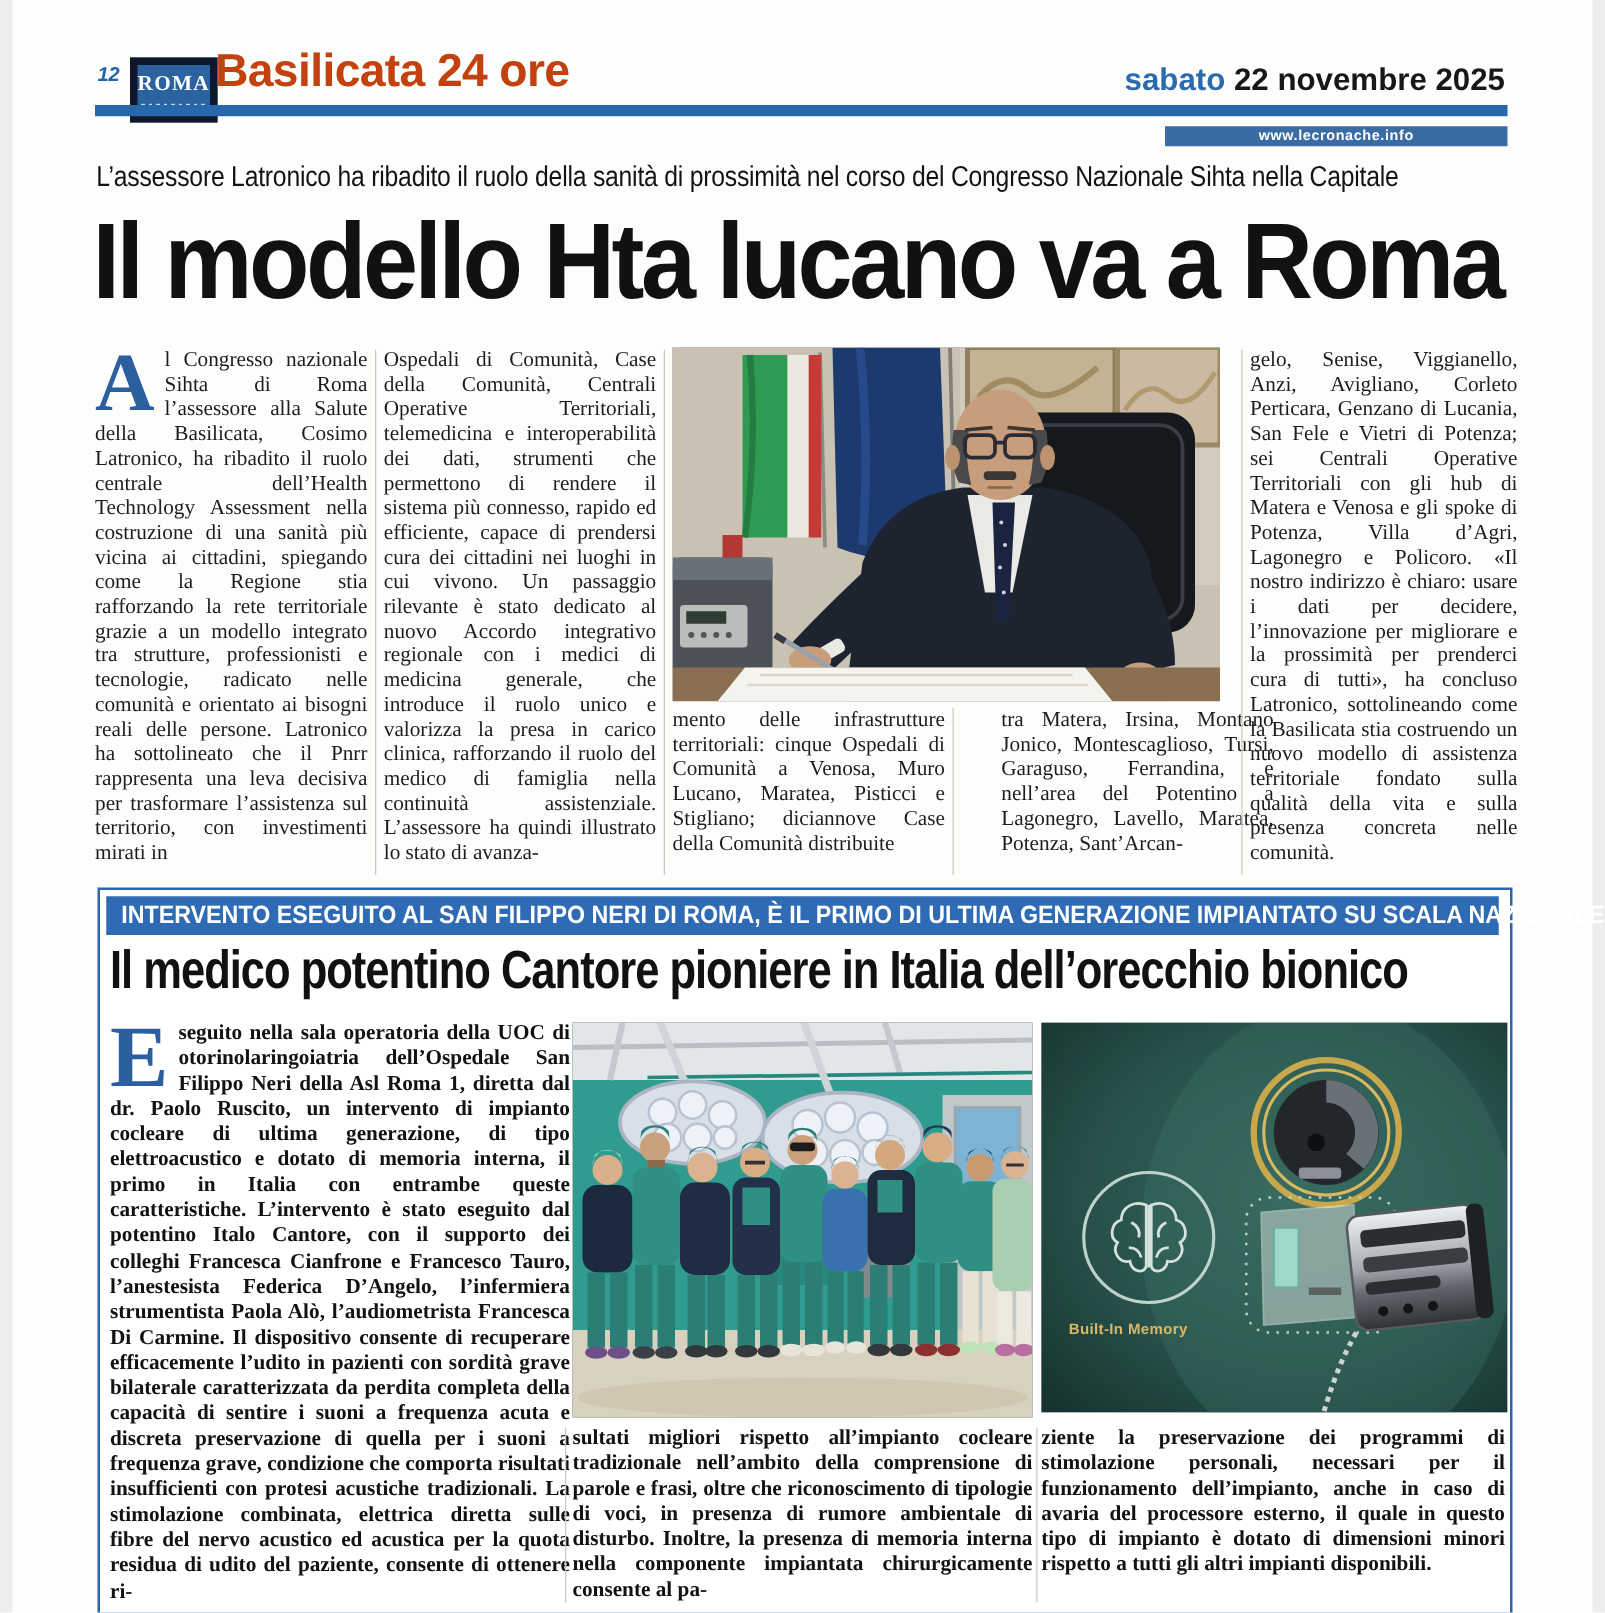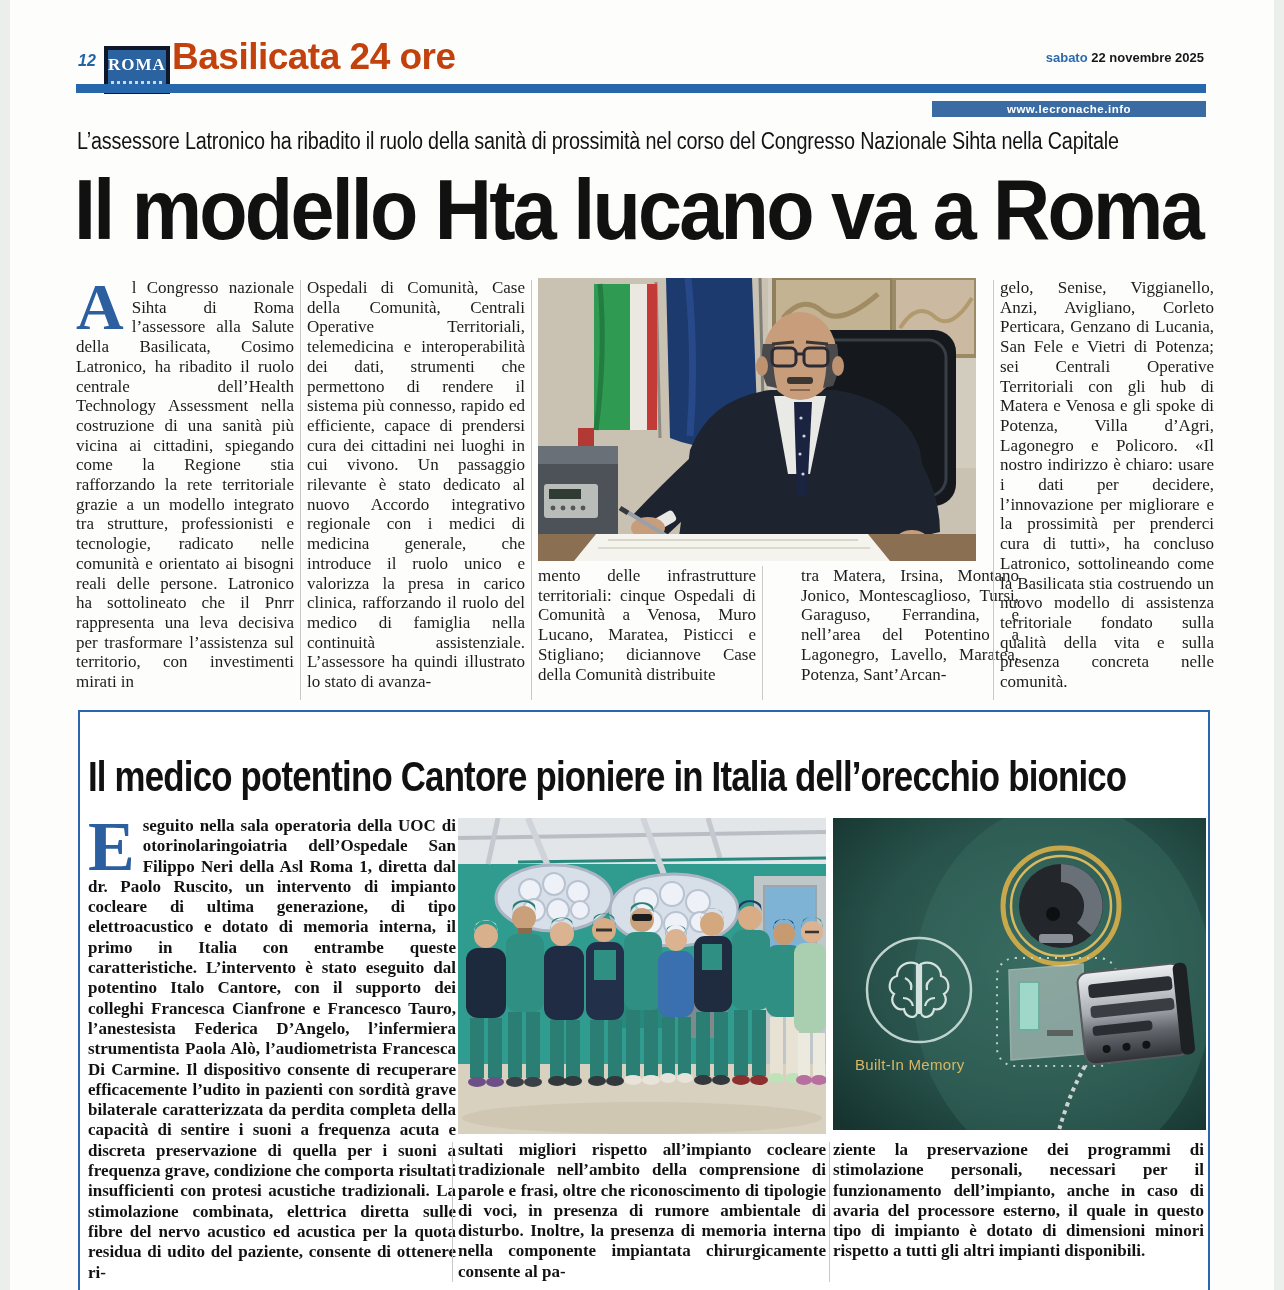--- a/index.html
+++ b/index.html
@@ -6,28 +6,28 @@
   body{
     width:1284px;height:1290px;position:relative;background:#fdfdfb;
     font-family:"Liberation Sans",sans-serif;overflow:hidden;
   }
   .edge{position:absolute;top:0;bottom:0;width:10px;background:#eceeeb;}
   .edge.left{left:0;}
   .edge.right{right:0;}
 
   
   .pagenum{position:absolute;left:78px;top:52px;font-size:16px;font-weight:bold;color:#2263a7;font-style:italic;}
-  .logo{position:absolute;left:104px;top:46px;width:58px;height:40px;background:#2a63a0;border:4px solid #0f172a;}
+  .logo{position:absolute;left:104px;top:46px;width:58px;height:40px;background:#2a63a0;border:6px solid #0f172a;}
   .logo .word{display:block;text-align:center;color:#fff;font-family:"Liberation Serif",serif;
     font-weight:bold;font-size:17px;letter-spacing:1px;margin-top:5px;}
   .logo .skyline{position:absolute;left:3px;right:3px;bottom:3px;height:6px;opacity:.85;
     background:repeating-linear-gradient(90deg,#e8edf5 0 3px,rgba(255,255,255,0) 3px 6px);}
   .section-title{position:absolute;left:172px;top:36px;font-size:37px;font-weight:800;color:#c2410c;
     letter-spacing:-0.5px;white-space:nowrap;}
-  .dateline{position:absolute;right:80px;top:50px;font-size:13px;font-weight:bold;color:#15171a;white-space:nowrap;}
+  .dateline{position:absolute;right:80px;top:50px;font-size:25px;font-weight:bold;color:#15171a;white-space:nowrap;}
   .dateline .blue{color:#2b6bad;}
   .blue-rule{position:absolute;left:76px;top:84px;width:1130px;height:9px;background:#2767ab;}
   .site-bar{position:absolute;left:932px;top:77px;width:274px;height:16px;background:#3a6ca3;
     color:#fff;font-size:11.5px;font-weight:bold;text-align:center;line-height:16px;letter-spacing:.5px;margin-top:24px;}
 
   
   .kicker{position:absolute;left:77px;top:128px;font-size:23px;font-weight:500;color:#121314;
     transform:scaleX(0.86);transform-origin:0 0;white-space:nowrap;letter-spacing:-0.2px;}
   .headline1{position:absolute;left:74px;top:160px;font-size:86px;font-weight:800;color:#111;
     letter-spacing:-3px;transform:scaleX(0.92);transform-origin:0 0;white-space:nowrap;}
@@ -43,21 +43,21 @@
   .box2{position:absolute;left:78px;top:710px;width:1128px;height:578px;border:2px solid #2a66ad;background:#fff;}
   .banner{position:absolute;left:5px;top:5px;width:1114px;height:31px;background:#2e6bb4;}
   .banner span{display:inline-block;color:#fff;font-weight:bold;font-size:20px;line-height:31px;
     margin-left:12px;transform:scaleX(0.93);transform-origin:0 0;white-space:nowrap;letter-spacing:0;}
   .headline2{position:absolute;left:8px;top:40px;font-size:43px;font-weight:800;color:#111;
     letter-spacing:-1px;transform:scaleX(0.81);transform-origin:0 0;white-space:nowrap;}
   .bold-col{position:absolute;font-family:"Liberation Serif",serif;font-weight:bold;font-size:17px;
     line-height:20.3px;text-align:justify;color:#121212;overflow:hidden;}
   .dropcap2{float:left;font-family:"Liberation Serif",serif;font-weight:bold;color:#2b5f9f;
     font-size:70px;line-height:56px;margin:3px 8px 0 0;}
-  .device-label{position:absolute;color:#d8b765;font-weight:normal;font-size:15px;letter-spacing:.3px;}
+  .device-label{position:absolute;color:#d8b765;font-weight:bold;font-size:12px;letter-spacing:.3px;}
 </style>
 </head>
 <body>
 
 <div class="edge left"></div>
 <div class="edge right"></div>
 
 <div class="pagenum">12</div>
 <div class="logo">
   <span class="word">ROMA</span>
@@ -147,20 +147,23 @@
   <ellipse cx="374" cy="262" rx="16" ry="10" fill="#c79d7b"></ellipse>
 
   <rect x="0" y="256" width="438" height="27" fill="#8a6f52"></rect>
   <polygon points="58,256 330,256 352,283 36,283" fill="#f4f3ee"></polygon>
   <line x1="70" y1="262" x2="320" y2="262" stroke="#d8d5c8" stroke-width="2"></line>
   <line x1="60" y1="270" x2="332" y2="270" stroke="#ddd9cc" stroke-width="2"></line>
 </svg>
 </div>
 
 <div class="box2">
+  <div class="banner">
+    <span>INTERVENTO ESEGUITO AL SAN FILIPPO NERI DI ROMA, È IL PRIMO DI ULTIMA GENERAZIONE IMPIANTATO SU SCALA NAZIONALE</span>
+  </div>
   <div class="headline2">Il medico potentino Cantore pioniere in Italia dell’orecchio bionico</div>
 
   <div class="bold-col" style="left:8px;top:104px;width:368px;height:466px;">
     <span class="dropcap2">E</span><span>seguito nella sala operatoria della UOC di otorinolaringoiatria dell’Ospedale San Filippo Neri della Asl Roma 1, diretta dal dr. Paolo Ruscito, un intervento di impianto cocleare di ultima generazione, di tipo elettroacustico e dotato di memoria interna, il primo in Italia con entrambe queste caratteristiche. L’intervento è stato eseguito dal potentino Italo Cantore, con il supporto dei colleghi Francesca Cianfrone e Francesco Tauro, l’anestesista Federica D’Angelo, l’infermiera strumentista Paola Alò, l’audiometrista Francesca Di Carmine. Il dispositivo consente di recuperare efficacemente l’udito in pazienti con sordità grave bilaterale caratterizzata da perdita completa della capacità di sentire i suoni a frequenza acuta e discreta preservazione di quella per i suoni a frequenza grave, condizione che comporta risultati insufficienti con protesi acustiche tradizionali. La stimolazione combinata, elettrica diretta sulle fibre del nervo acustico ed acustica per la quota residua di udito del paziente, consente di ottenere ri-</span>
   </div>
 
   <div class="photo" style="left:378px;top:106px;width:368px;height:316px;">
   <svg width="368" height="316" viewBox="0 0 368 316">
     <rect width="368" height="316" fill="#2f9c8f"></rect>
     <rect width="368" height="46" fill="#e3e6e8"></rect>

